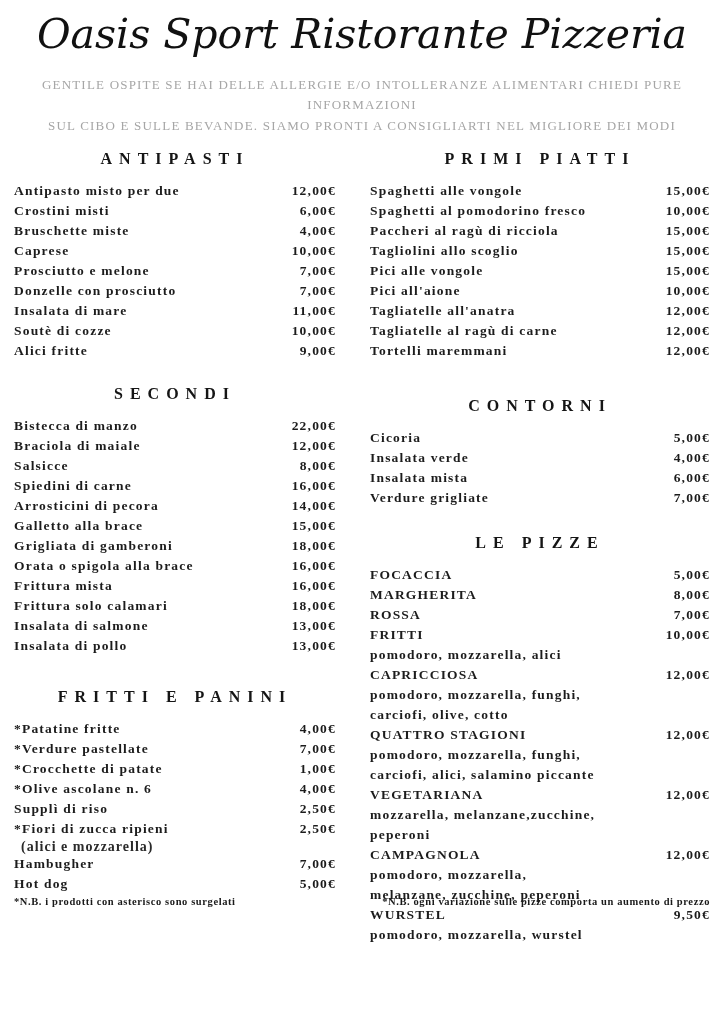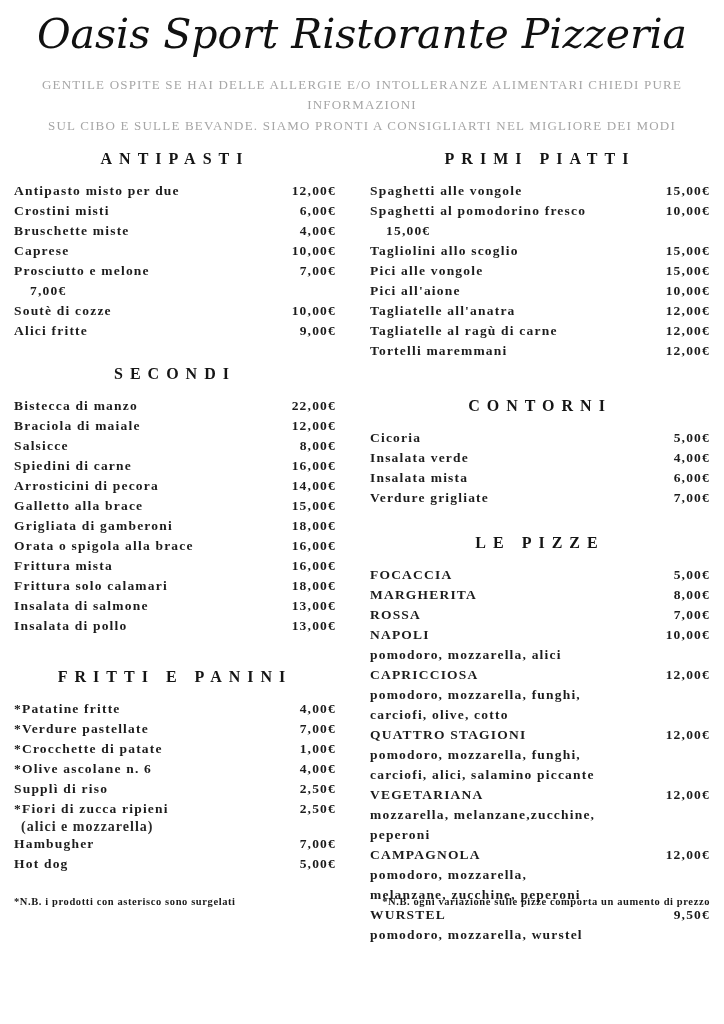--- a/index.html
+++ b/index.html
@@ -45,21 +45,21 @@
     color: #151515;
     margin-bottom: 13px;
   }
   .section + .section { margin-top: 24px; }
   .sec-fritti   { margin-top: 32px !important; }
   .sec-contorni { margin-top: 36px !important; }
   .sec-pizze    { margin-top: 26px !important; }
   .item { font-size: 13.5px; line-height: 20px; letter-spacing: 1.2px; font-weight: bold; }
   .item-row { display: flex; justify-content: space-between; align-items: flex-start; }
   .item-name { white-space: pre-line; }
-  .item-price { margin-left: 16px; white-space: nowrap; }
+  .item-price { margin-left: 10px; white-space: nowrap; }
   .item-note {
     font-size: 14px; line-height: 15px; letter-spacing: 1px;
     padding-left: 7px; color: #2a2a2a;
   }
   .item-desc { white-space: pre-line; }
   .footer {
     position: absolute;
     left: 14px; right: 14px; top: 896px;
     display: flex;
     justify-content: space-between;
@@ -125,25 +125,33 @@
             <div class="item">
               <div class="item-row">
                 <span class="item-name">Prosciutto e melone</span>
                 <span class="item-price">7,00€</span>
               </div>
 
             </div>
 
             <div class="item">
               <div class="item-row">
+                <span class="item-name">Donzelle con prosciutto</span>
                 <span class="item-price">7,00€</span>
               </div>
 
             </div>
 
+            <div class="item">
+              <div class="item-row">
+                <span class="item-name">Insalata di mare</span>
+                <span class="item-price">11,00€</span>
+              </div>
+
+            </div>
 
             <div class="item">
               <div class="item-row">
                 <span class="item-name">Soutè di cozze</span>
                 <span class="item-price">10,00€</span>
               </div>
 
             </div>
 
             <div class="item">
@@ -349,20 +357,21 @@
             <div class="item">
               <div class="item-row">
                 <span class="item-name">Spaghetti al pomodorino fresco</span>
                 <span class="item-price">10,00€</span>
               </div>
 
             </div>
 
             <div class="item">
               <div class="item-row">
+                <span class="item-name">Paccheri al ragù di ricciola</span>
                 <span class="item-price">15,00€</span>
               </div>
 
             </div>
 
             <div class="item">
               <div class="item-row">
                 <span class="item-name">Tagliolini allo scoglio</span>
                 <span class="item-price">15,00€</span>
               </div>
@@ -472,21 +481,21 @@
             <div class="item">
               <div class="item-row">
                 <span class="item-name">ROSSA</span>
                 <span class="item-price">7,00€</span>
               </div>
 
             </div>
 
             <div class="item">
               <div class="item-row">
-                <span class="item-name">NAPOLI</span>
+                <span class="item-name">FRITTI</span>
                 <span class="item-price">10,00€</span>
               </div>
 
               <div class="item-desc">pomodoro, mozzarella, alici</div>
             </div>
 
             <div class="item">
               <div class="item-row">
                 <span class="item-name">CAPRICCIOSA</span>
                 <span class="item-price">12,00€</span>

